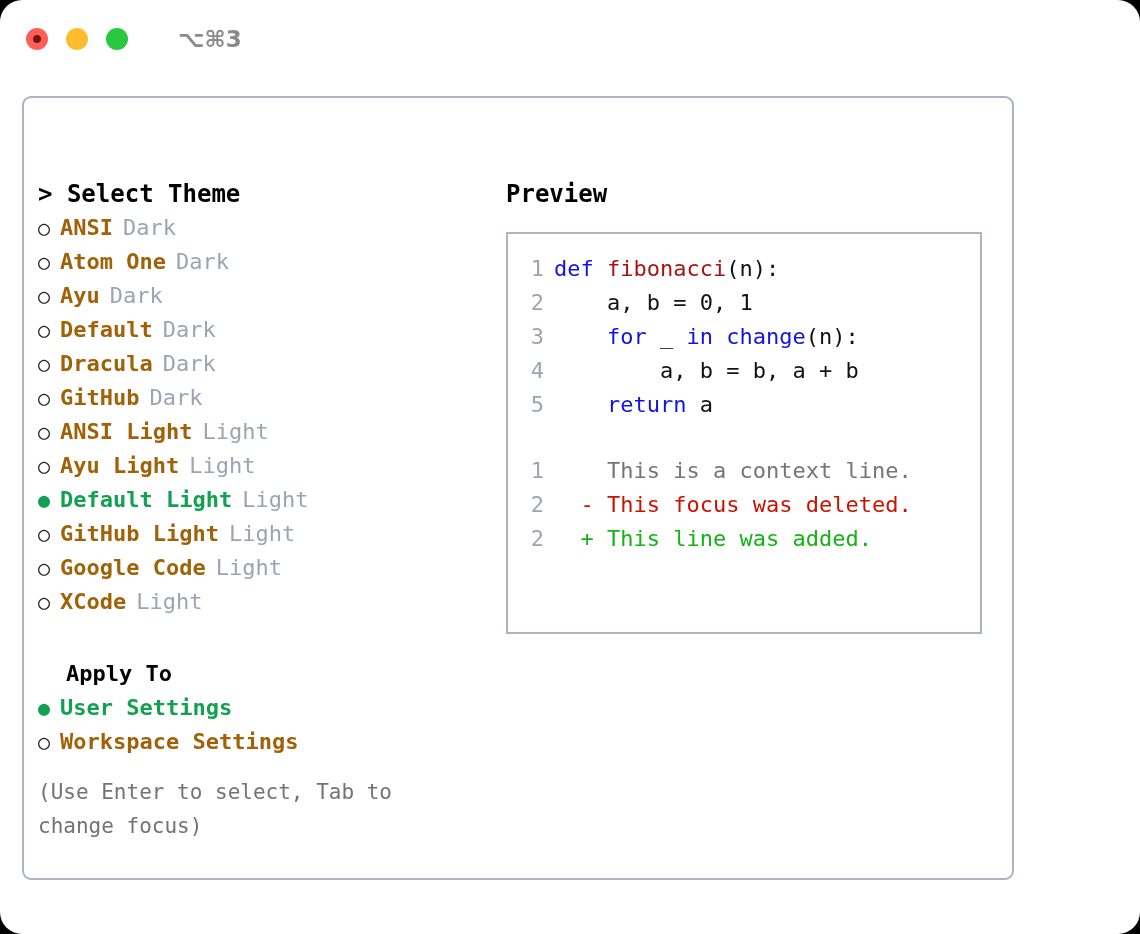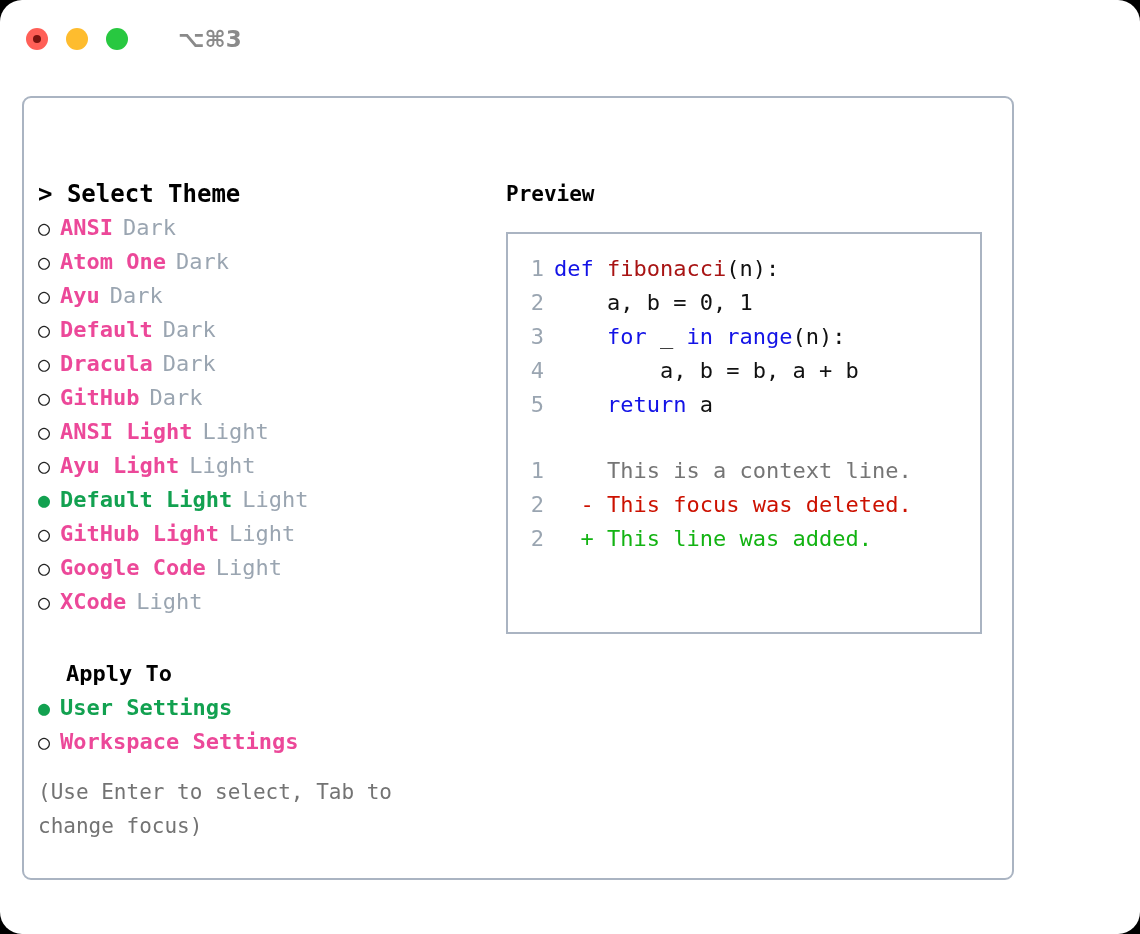--- a/index.html
+++ b/index.html
@@ -117,21 +117,21 @@
   .bullet {
     display: inline-block;
     width: 22px;
     flex: 0 0 22px;
     font-size: 20px;
     color: #222222;
     line-height: 34px;
   }
   .bullet.sel { color: #12a150; }
   .opt-label {
-    color: #ec4899;
+    color: #a16207;
     font-weight: 700;
   }
   .opt-row.selected .opt-label { color: #12a150; }
   .opt-suffix {
     color: #9aa5b1;
     font-weight: 400;
     margin-left: 10px;
   }
 
   .group-title {
@@ -154,21 +154,21 @@
     width: 400px;
   }
 
   
   .right-col {
     flex: 1;
     padding: 50px 0 0 12px;
     box-sizing: border-box;
   }
   .preview-title {
-    font-size: 21px;
+    font-size: 24px;
     font-weight: 700;
     color: #000000;
     line-height: 34px;
   }
   .preview-box {
     margin-top: 21px;
     width: 476px;
     height: 402px;
     border: 2px solid #aab4c2;
     box-sizing: border-box;
@@ -241,21 +241,21 @@
 
         <div class="hint">(Use Enter to select, Tab to change focus)</div>
       </div>
 
       <div class="right-col">
         <div class="preview-title">Preview</div>
         <div class="preview-box">
           <div id="code-block">
               <div class="code-line"><span class="lineno">1</span><span class="kw">def </span><span class="fn">fibonacci</span><span class="pl">(n):</span></div>
               <div class="code-line"><span class="lineno">2</span><span class="pl">    a, b = 0, 1</span></div>
-              <div class="code-line"><span class="lineno">3</span><span class="pl">    </span><span class="kw">for</span><span class="pl"> _ </span><span class="kw">in </span><span class="kw">range</span><span class="pl">(n):</span></div>
+              <div class="code-line"><span class="lineno">3</span><span class="pl">    </span><span class="kw">for</span><span class="pl"> _ </span><span class="kw">in </span><span class="kw">change</span><span class="pl">(n):</span></div>
               <div class="code-line"><span class="lineno">4</span><span class="pl">        a, b = b, a + b</span></div>
               <div class="code-line"><span class="lineno">5</span><span class="pl">    </span><span class="kw">return</span><span class="pl"> a</span></div>
             </div>
           <div class="code-gap"></div>
           <div id="diff-block">
               <div class="code-line"><span class="lineno">1</span><span class="ctx">   </span><span class="ctx"> This is a context line.</span></div>
               <div class="code-line"><span class="lineno">2</span><span class="del">  -</span><span class="del"> This focus was deleted.</span></div>
               <div class="code-line"><span class="lineno">2</span><span class="add">  +</span><span class="add"> This line was added.</span></div>
             </div>
         </div>

